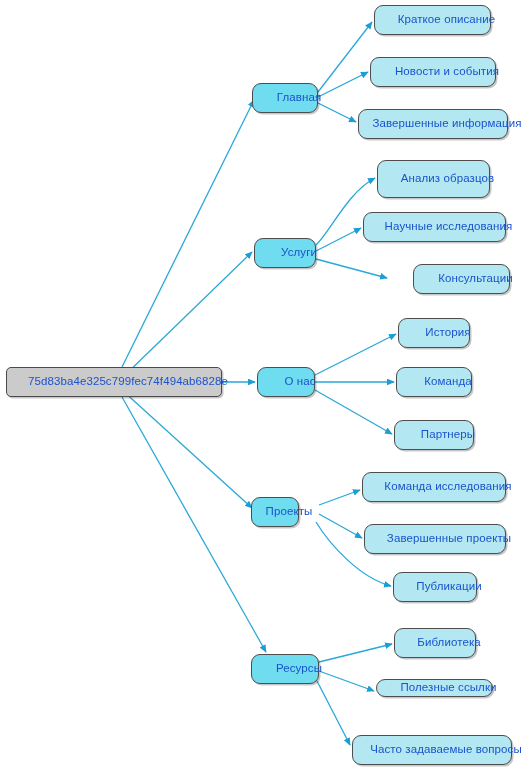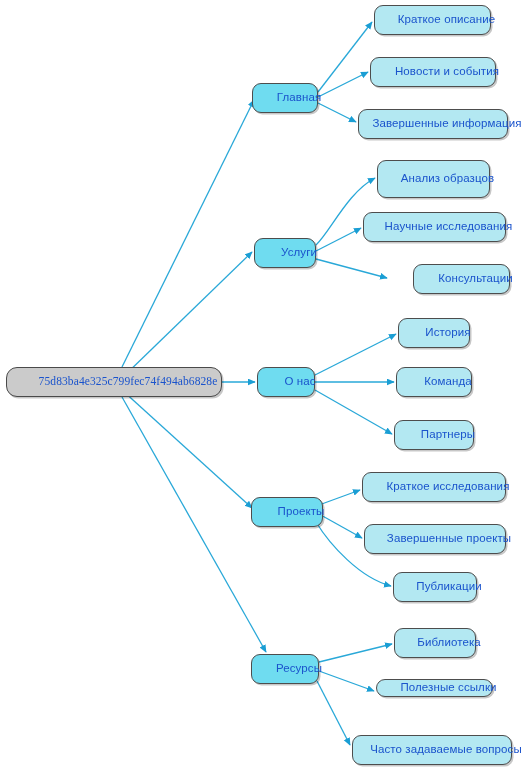--- a/index.html
+++ b/index.html
@@ -40,24 +40,23 @@
     align-items: center;
     justify-content: center;
     white-space: nowrap;
     letter-spacing: 0.1px;
     box-shadow: 1.5px 1.5px 0 rgba(0,0,0,0.22);
     padding-left: 28px;
   }
   .node.root {
     background: #cbcbcb;
     border: 1.3px solid #4a4a4a;
-    border-radius: 11px;
+    border-radius: 5px;
     color: #1a53cc;
     font-size: 11.5px;
-    font-family: Liberation Serif, serif;
   }
   .node.level1 {
     background: #6fdcf0;
   }
   .node-label {
     display: block;
     pointer-events: none;
   }
 </style>
 </head>
@@ -128,25 +127,25 @@
       </div>
       <div class="node leaf" style="left: 398px; top: 318px; width: 72px; height: 30px;">
         <span class="node-label">История</span>
       </div>
       <div class="node leaf" style="left: 396px; top: 367px; width: 76px; height: 30px;">
         <span class="node-label">Команда</span>
       </div>
       <div class="node leaf" style="left: 394px; top: 420px; width: 80px; height: 30px;">
         <span class="node-label">Партнеры</span>
       </div>
-      <div class="node level1" style="left: 251px; top: 497px; width: 72px; height: 30px;">
+      <div class="node level1" style="left: 251px; top: 497px; width: 48px; height: 30px;">
         <span class="node-label">Проекты</span>
       </div>
       <div class="node leaf" style="left: 362px; top: 472px; width: 144px; height: 30px;">
-        <span class="node-label">Краткое исследования</span>
+        <span class="node-label">Команда исследования</span>
       </div>
       <div class="node leaf" style="left: 364px; top: 524px; width: 142px; height: 30px;">
         <span class="node-label">Завершенные проекты</span>
       </div>
       <div class="node leaf" style="left: 393px; top: 572px; width: 84px; height: 30px;">
         <span class="node-label">Публикации</span>
       </div>
       <div class="node level1" style="left: 251px; top: 654px; width: 68px; height: 30px;">
         <span class="node-label">Ресурсы</span>
       </div>

